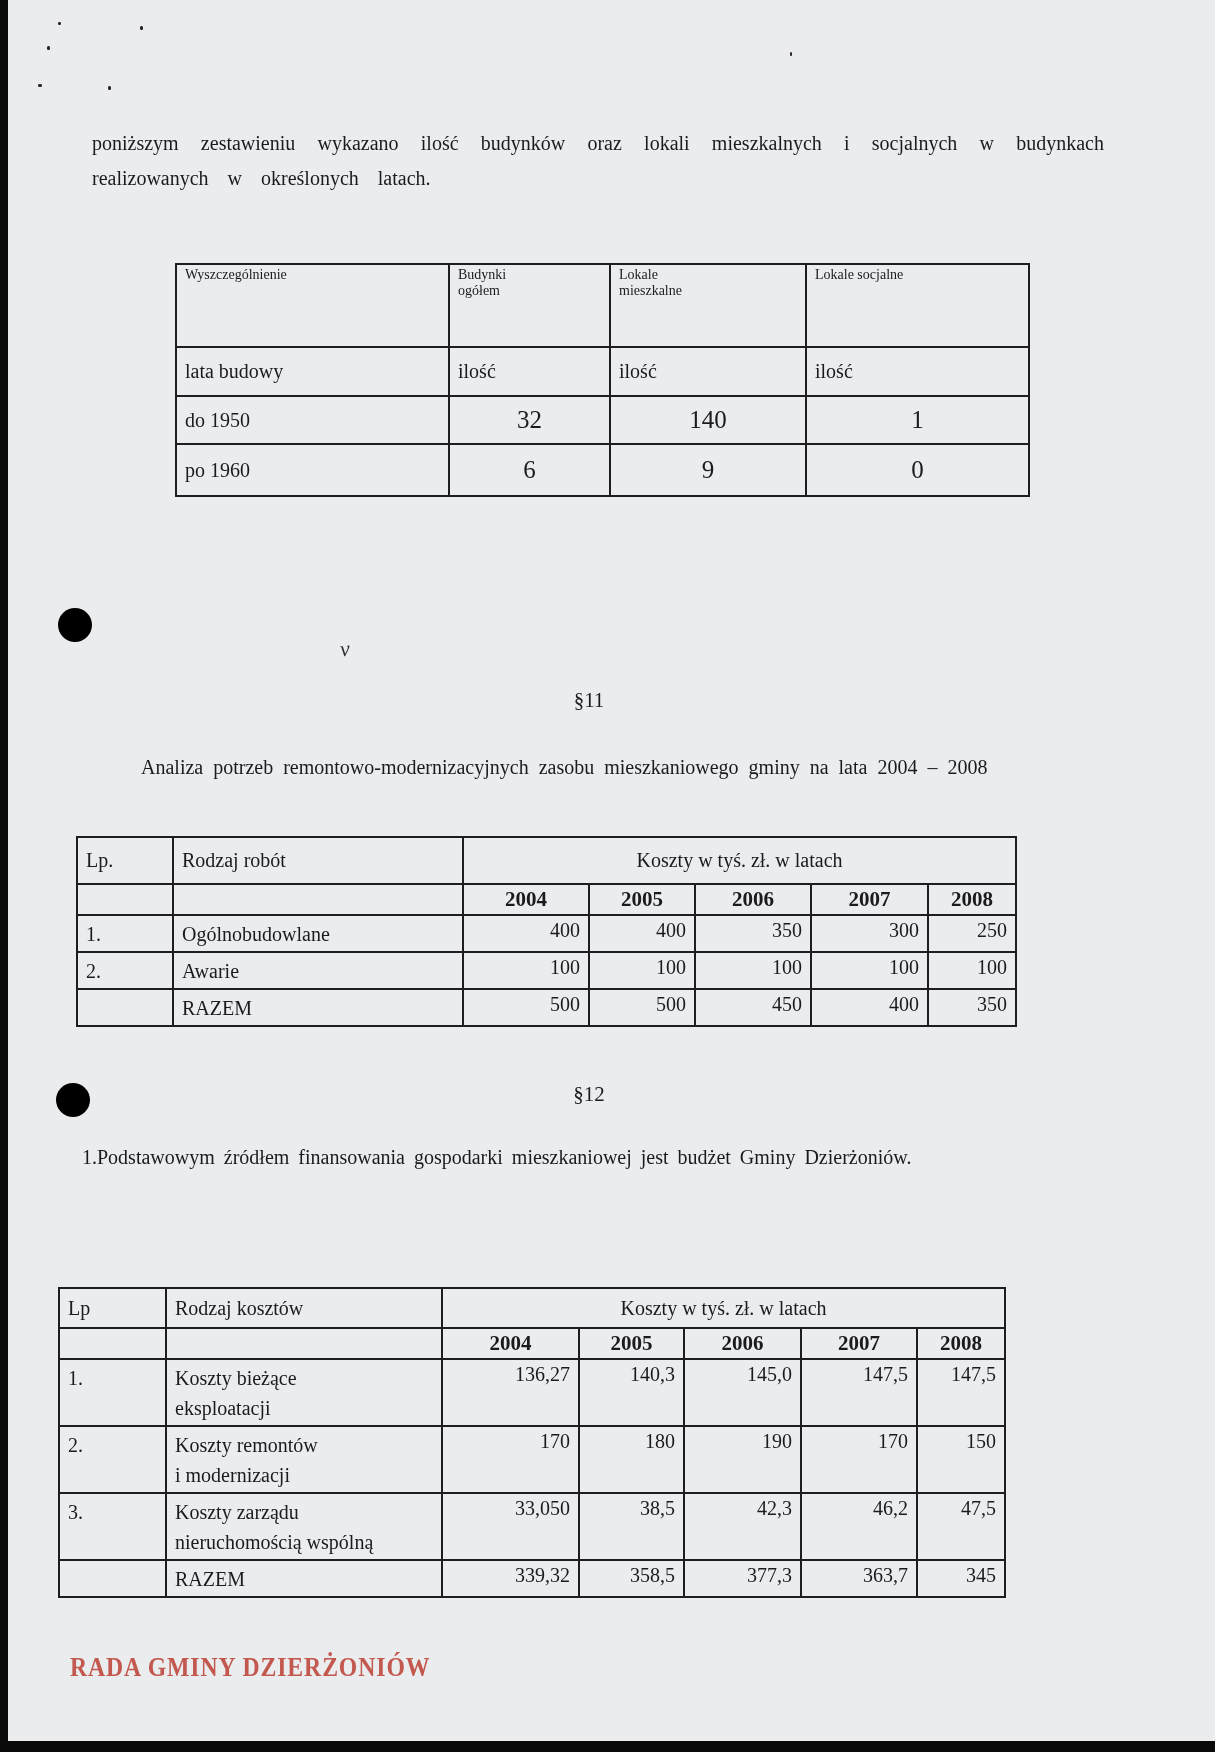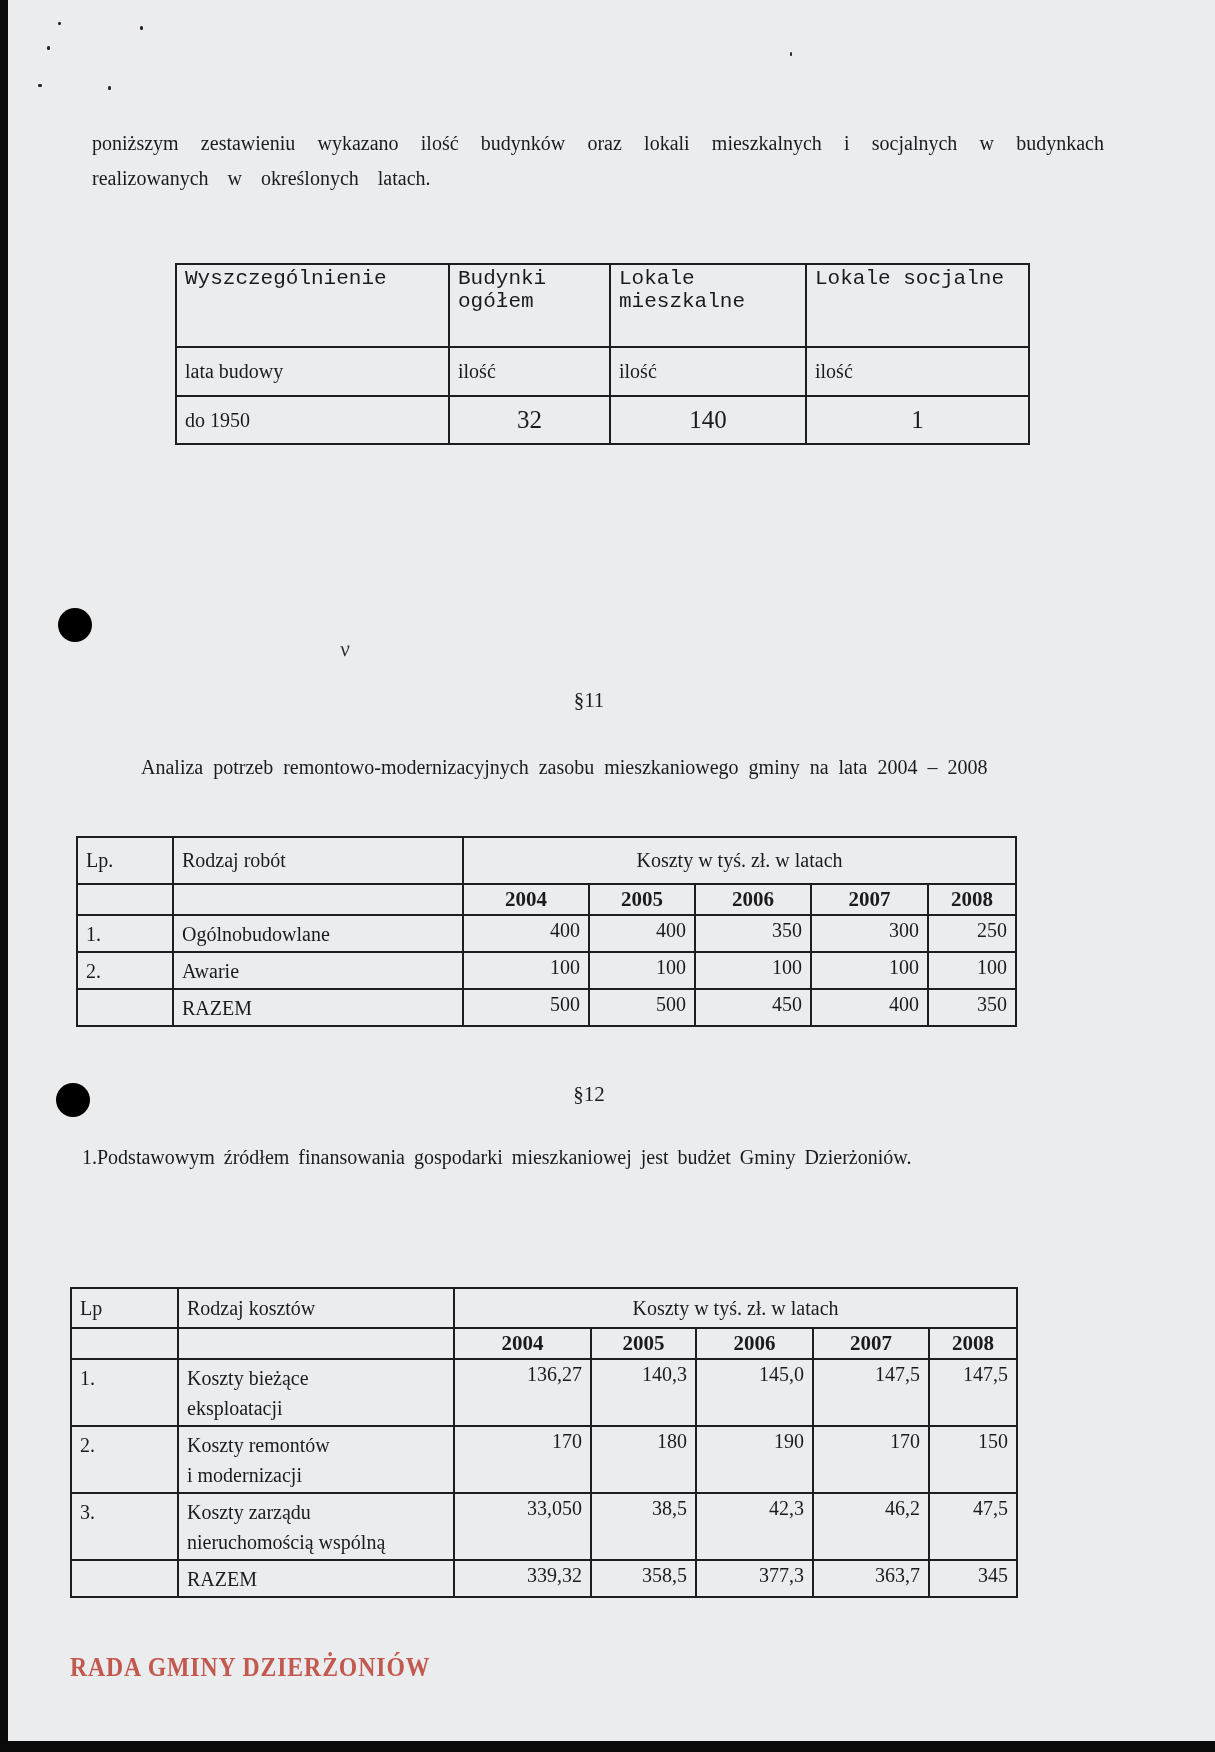--- a/index.html
+++ b/index.html
@@ -32,24 +32,24 @@
   table { position:absolute; border-collapse:collapse; table-layout:fixed; }
   td { border:2px solid #1e1e20; padding:2px 8px; overflow:hidden; font-size:20px; }
   .pre { white-space:pre-line; }
   .top { vertical-align:top; }
   .mid { vertical-align:middle; }
   .cen { }
   .left { text-align:left; }
 
   .t1 { left:175px; top:263px; width:853px; }
   .t1 td.bignum { font-size:25px; text-align:center; vertical-align:middle; }
-  .t1 .hdr { font-size:21px;font-family:Liberation Mono, monospace; }
+  .t1 .hdr { font-size:14px; }
 
   .t2 { left:76px; top:836px; width:939px; }
-  .t3 { left:70px; top:1287px; width:946px; }
+  .t3 { left:58px; top:1287px; width:946px; }
   .year { font-weight:bold; font-size:21px; text-align:center; vertical-align:middle; }
   .val { text-align:right; vertical-align:top; padding-top:3px; }
   .lab { text-align:left; vertical-align:top; padding-top:3px; line-height:30px; }
   .spanhdr { text-align:center; vertical-align:middle; font-size:20px; }
 
   .stamp {
     position:absolute; left:70px; top:1652px;
     font-size:27px; font-weight:bold; letter-spacing:1px;
     color:#c3584f; transform:scale(0.88,1.02); transform-origin:left top;
     white-space:nowrap;
@@ -95,20 +95,26 @@
       <td class="cen mid">ilość</td>
       <td class="cen mid">ilość</td>
       <td class="cen mid">ilość</td>
     </tr>
     <tr style="height:48px">
       <td class="left mid">do 1950</td>
       <td class="bignum">32</td>
       <td class="bignum">140</td>
       <td class="bignum">1</td>
     </tr>
+    <tr style="height:52px">
+      <td class="left mid">po 1960</td>
+      <td class="bignum">6</td>
+      <td class="bignum">9</td>
+      <td class="bignum">0</td>
+    </tr>
   </tbody>
     </table>
 
   <p class="sec-head s11">§11</p>
   <p class="para analiza">Analiza potrzeb remontowo-modernizacyjnych zasobu mieszkaniowego gminy na lata 2004 – 2008</p>
 
   <table class="t2">
     <colgroup>
       <col style="width:96px">
         <col style="width:290px">

